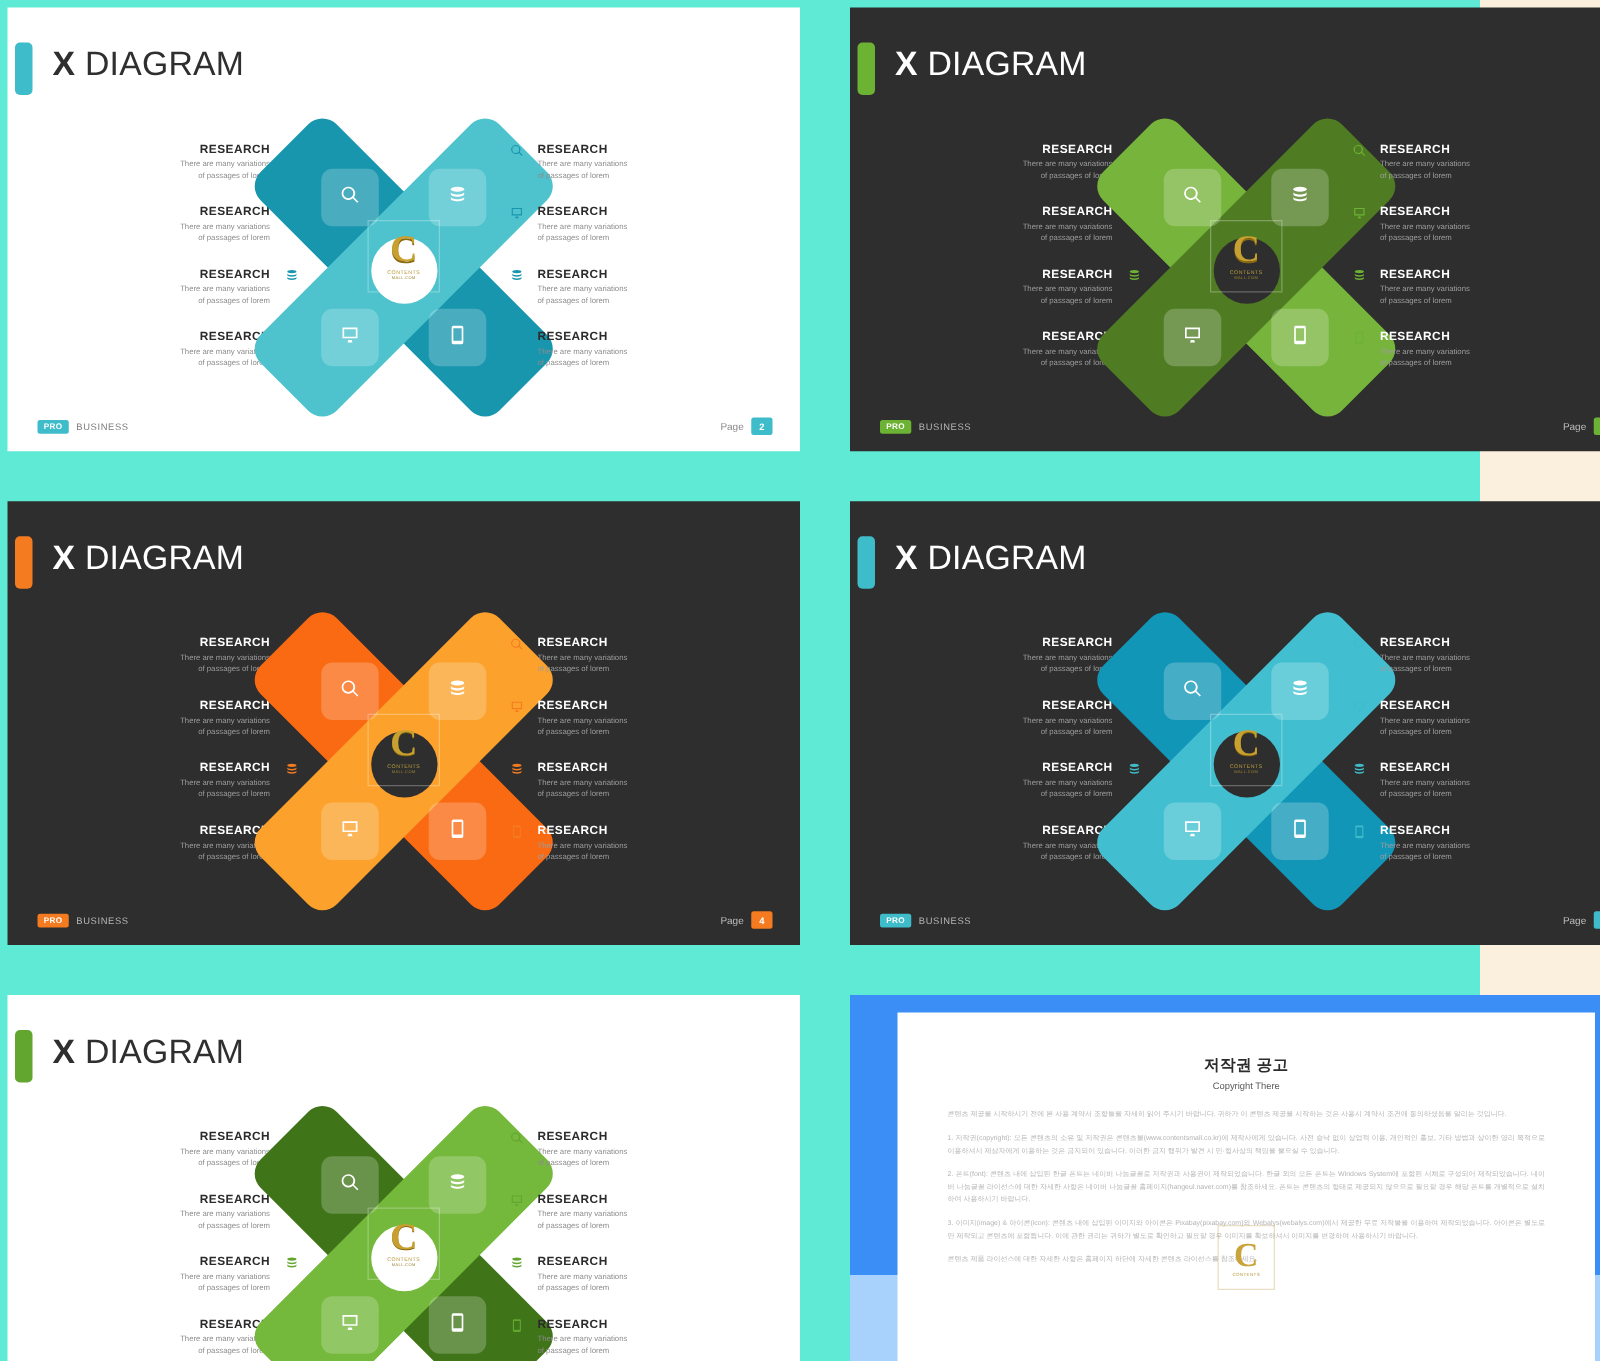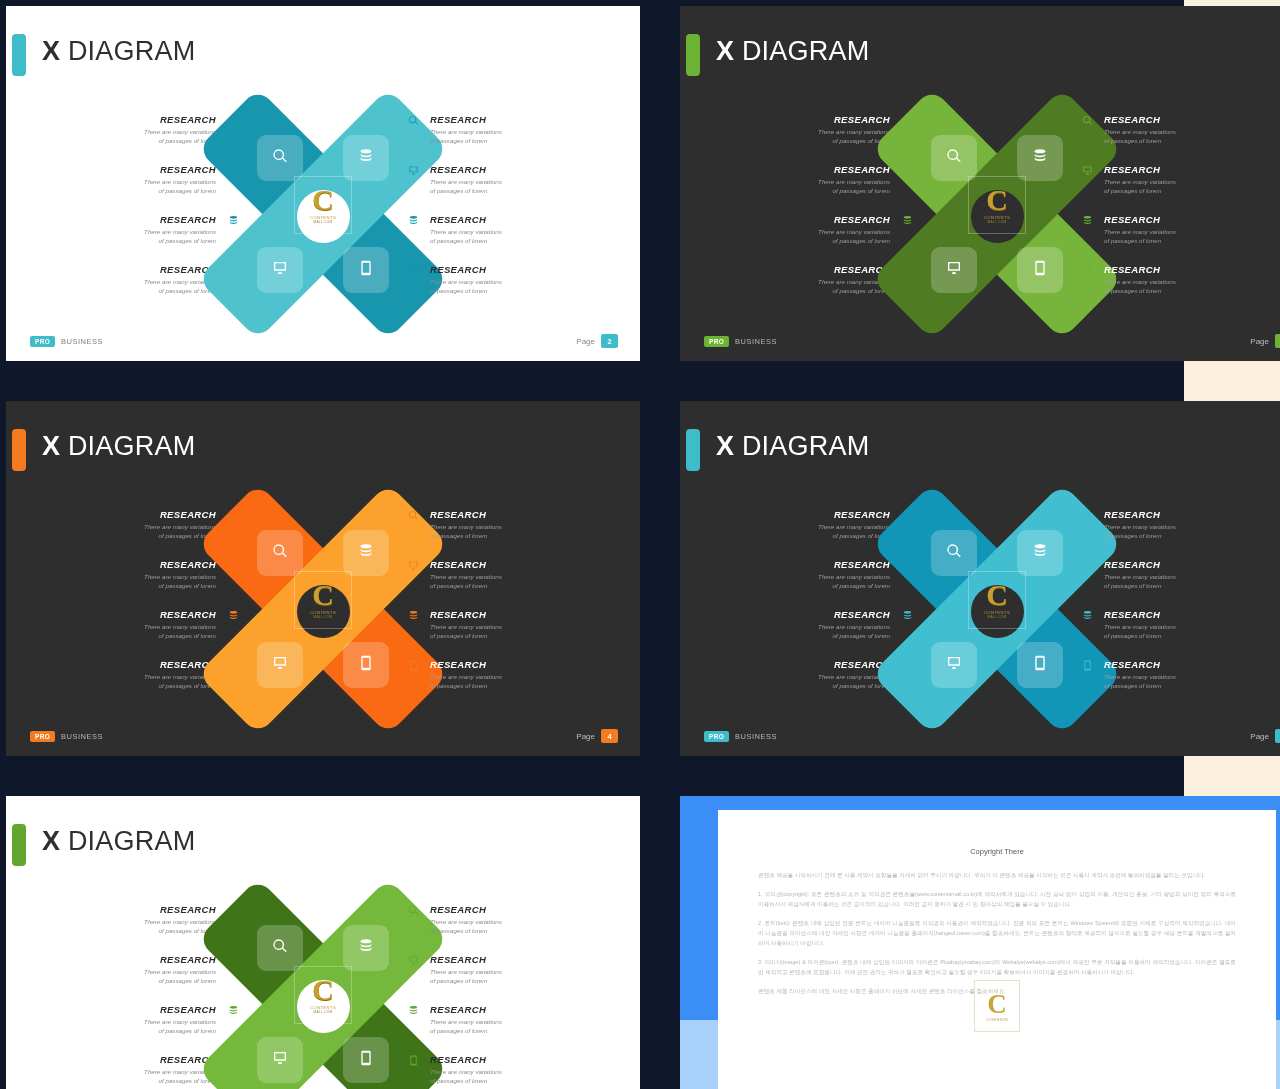--- a/index.html
+++ b/index.html
@@ -10,21 +10,21 @@
     overflow: hidden;
   }
   .grid {
     width: 1184px; height: 1089px;
     display: grid;
     grid-template-columns: 634px 634px;
     grid-template-rows: 355px 355px 355px;
     column-gap: 12px;
     row-gap: 12px;
     padding: 6px;
-    background: #0f172a;
+    background: #5eead4;
     gap: 40px;
   }
 
   
   .slide {
     position: relative;
     width: 100%; height: 100%;
     overflow: hidden;
   }
   .slide.light { background: #ffffff; }
@@ -51,21 +51,21 @@
 
   
   .col {
     position: absolute;
     top: 108px;
     width: 132px;
   }
   .col.left  { left: 78px;  text-align: right; }
   .col.right { right: 78px; text-align: left; }
 
-  .item { position: relative; height: 50px; font-style: italic; }
+  .item { position: relative; height: 50px; }
   .item .head {
     font-size: 9.5px;
     font-weight: 700;
     letter-spacing: .35px;
     line-height: 12px;
   }
   .item .body {
     font-size: 6.2px;
     line-height: 8.6px;
     margin-top: 2px;
@@ -842,20 +842,21 @@
         <span class="biz-text">BUSINESS</span>
       </div>
       <div class="footer-page">
         <span class="page-label">Page</span>
         <span class="page-num" style="background:#62a62f">6</span>
       </div>
     </div>
     <div class="copy-slide">
       <div class="copy-band"></div>
       <div class="copy-paper">
+        <div class="copy-title">저작권 공고</div>
         <div class="copy-sub">Copyright There</div>
         <div class="copy-p">콘텐츠 제공을 시작하시기 전에 본 사용 계약서 조항들을 자세히 읽어 주시기 바랍니다. 귀하가 이 콘텐츠 제공을 시작하는 것은 사용시 계약서 조건에 동의하셨음을 알리는 것입니다.</div>
         <div class="copy-p">1. 저작권(copyright): 모든 콘텐츠의 소유 및 저작권은 콘텐츠몰(www.contentsmall.co.kr)에 제작사에게 있습니다. 사전 승낙 없이 상업적 이용, 개인적인 홍보, 기타 방법과 상이한 영리 목적으로 이용하셔서 제삼자에게 이용하는 것은 금지되어 있습니다. 이러한 금지 행위가 발견 시 민·형사상의 책임을 물으실 수 있습니다.</div>
         <div class="copy-p">2. 폰트(font): 콘텐츠 내에 삽입된 한글 폰트는 네이버 나눔글꼴로 저작권과 사용권이 제작되었습니다. 한글 외의 모든 폰트는 Windows System에 포함된 서체로 구성되어 제작되었습니다. 네이버 나눔글꼴 라이선스에 대한 자세한 사항은 네이버 나눔글꼴 홈페이지(hangeul.naver.com)를 참조하세요. 폰트는 콘텐츠의 형태로 제공되지 않으므로 필요할 경우 해당 폰트를 개별적으로 설치하여 사용하시기 바랍니다.</div>
         <div class="copy-p">3. 이미지(image) &amp; 아이콘(icon): 콘텐츠 내에 삽입된 이미지와 아이콘은 Pixabay(pixabay.com)와 Webalys(webalys.com)에서 제공한 무료 저작물을 이용하여 제작되었습니다. 아이콘은 별도로만 제작되고 콘텐츠에 포함됩니다. 이에 관한 권리는 귀하가 별도로 확인하고 필요할 경우 이미지를 확보하셔서 이미지를 변경하여 사용하시기 바랍니다.</div>
         <div class="copy-p">콘텐츠 제품 라이선스에 대한 자세한 사항은 홈페이지 하단에 자세한 콘텐츠 라이선스를 참조하세요.</div>
         <div class="copy-wm">
           <span class="wm-c">C</span>
           <span class="wm-t">CONTENTS</span>
         </div>

